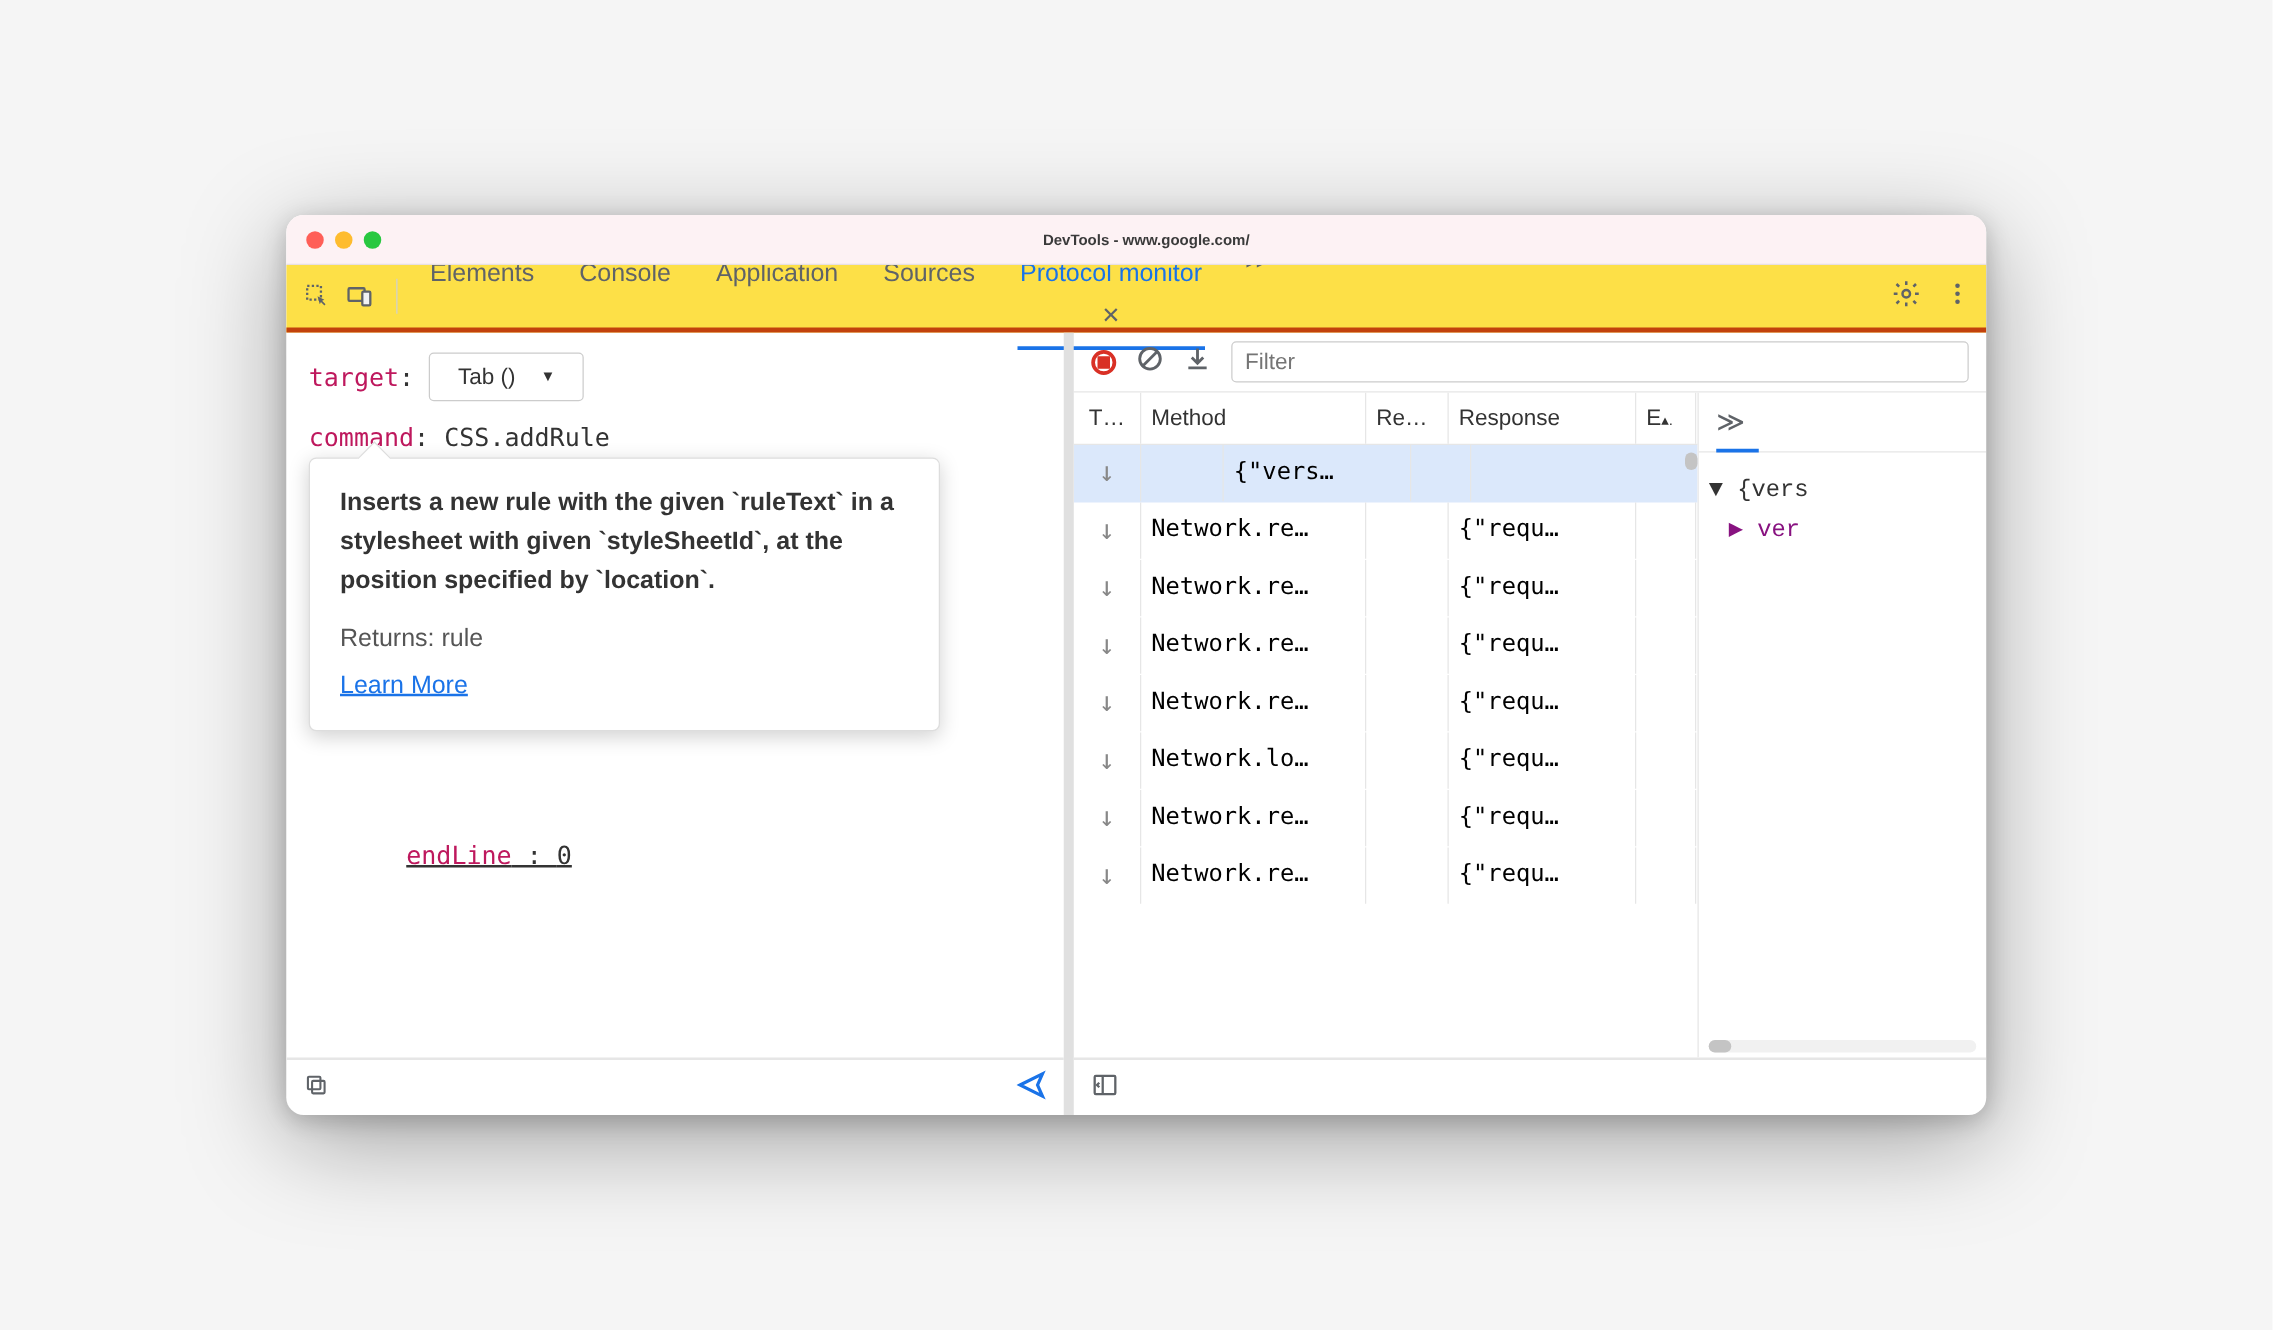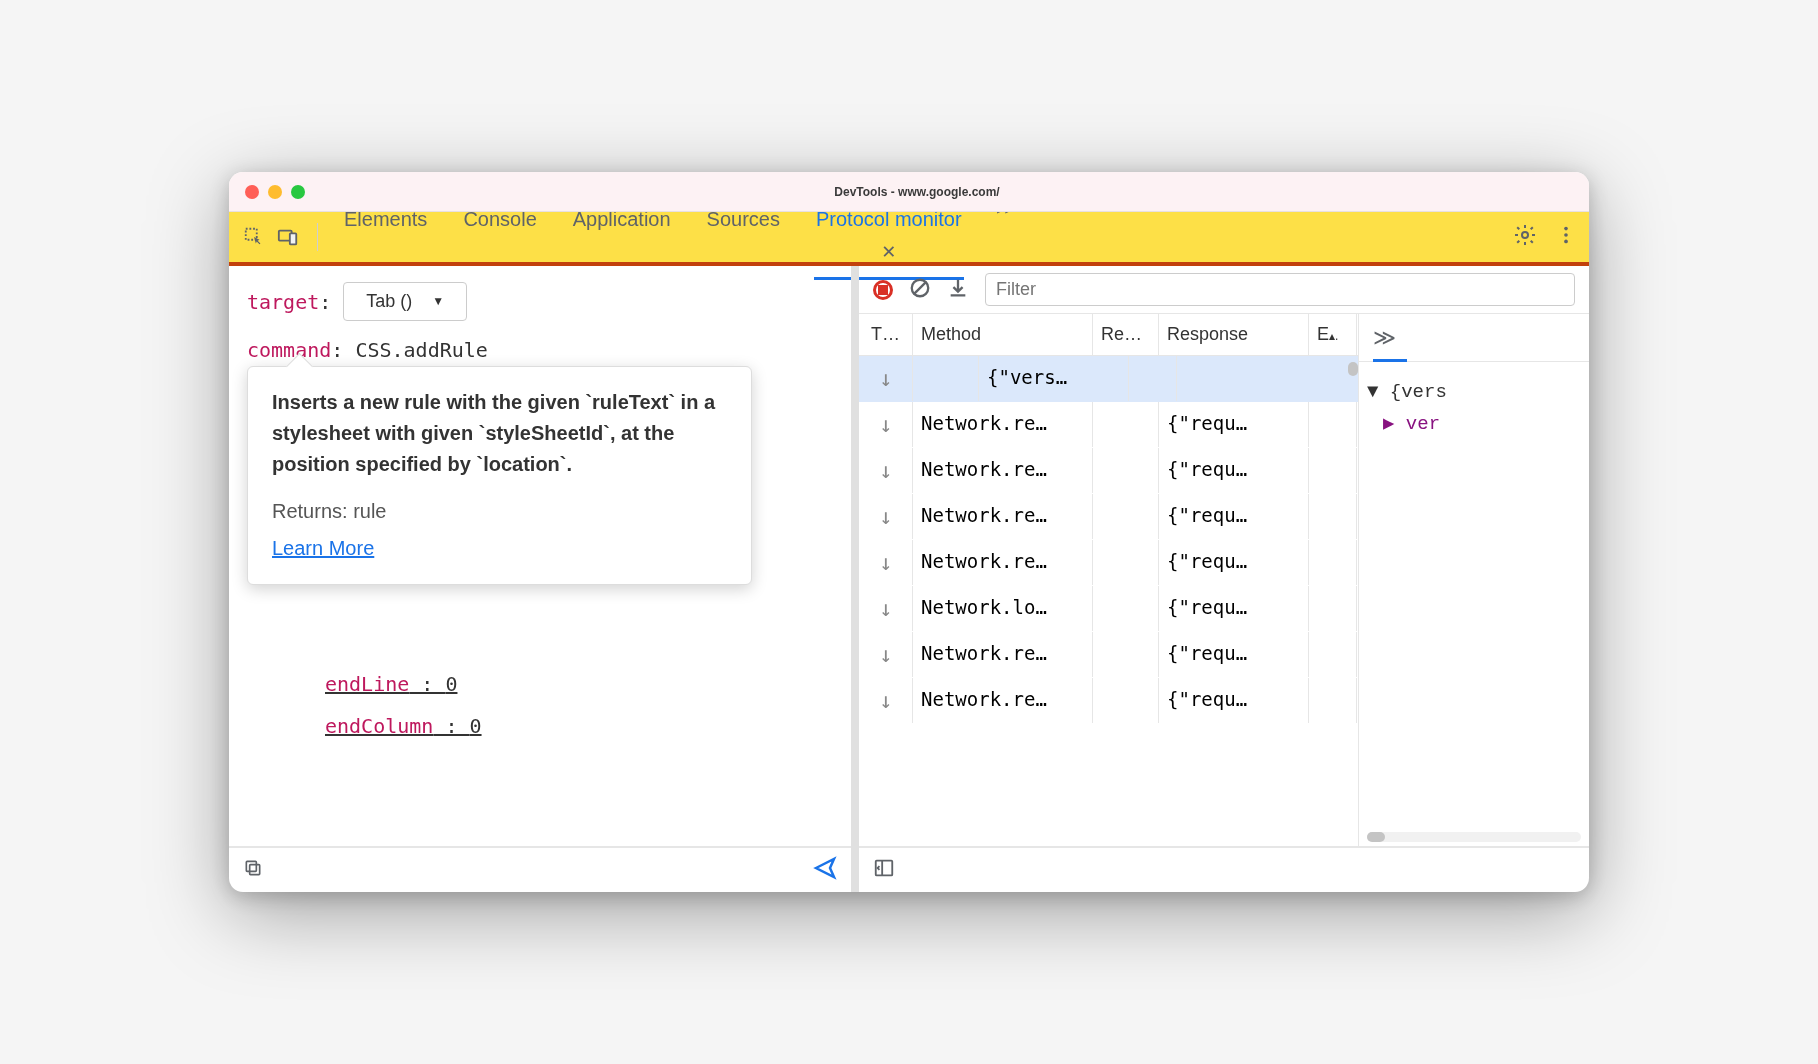--- a/index.html
+++ b/index.html
@@ -142,21 +142,20 @@
         <div class="tooltip">
           <div>
             <b><span>Inserts a new rule with the given </span><span>`ruleText`</span><span> in a stylesheet with given </span><span>`styleSheetId`</span><span>, at the position specified by </span><span>`location`</span><span>.</span></b>
           </div>
           <div class="returns">Returns: rule</div>
           <a href="#">Learn More</a>
         </div>
 
         <div class="params">
           <div class="pline"><span class="kw">endLine</span> : <span>0</span></div>
-          <div class="pline"><span class="kw">endColumn</span> : <span>0</span></div>
         </div>
       </div>
       <div class="left-footer">
         <div class="icon-btn">
           <svg width="20" height="20" viewBox="0 0 24 24" fill="none" stroke="currentColor" stroke-width="2">
               <rect x="8" y="8" width="12" height="12" rx="1"></rect>
               <rect x="4" y="4" width="12" height="12" rx="1"></rect>
             </svg>
         </div>
         <div class="send-btn">

